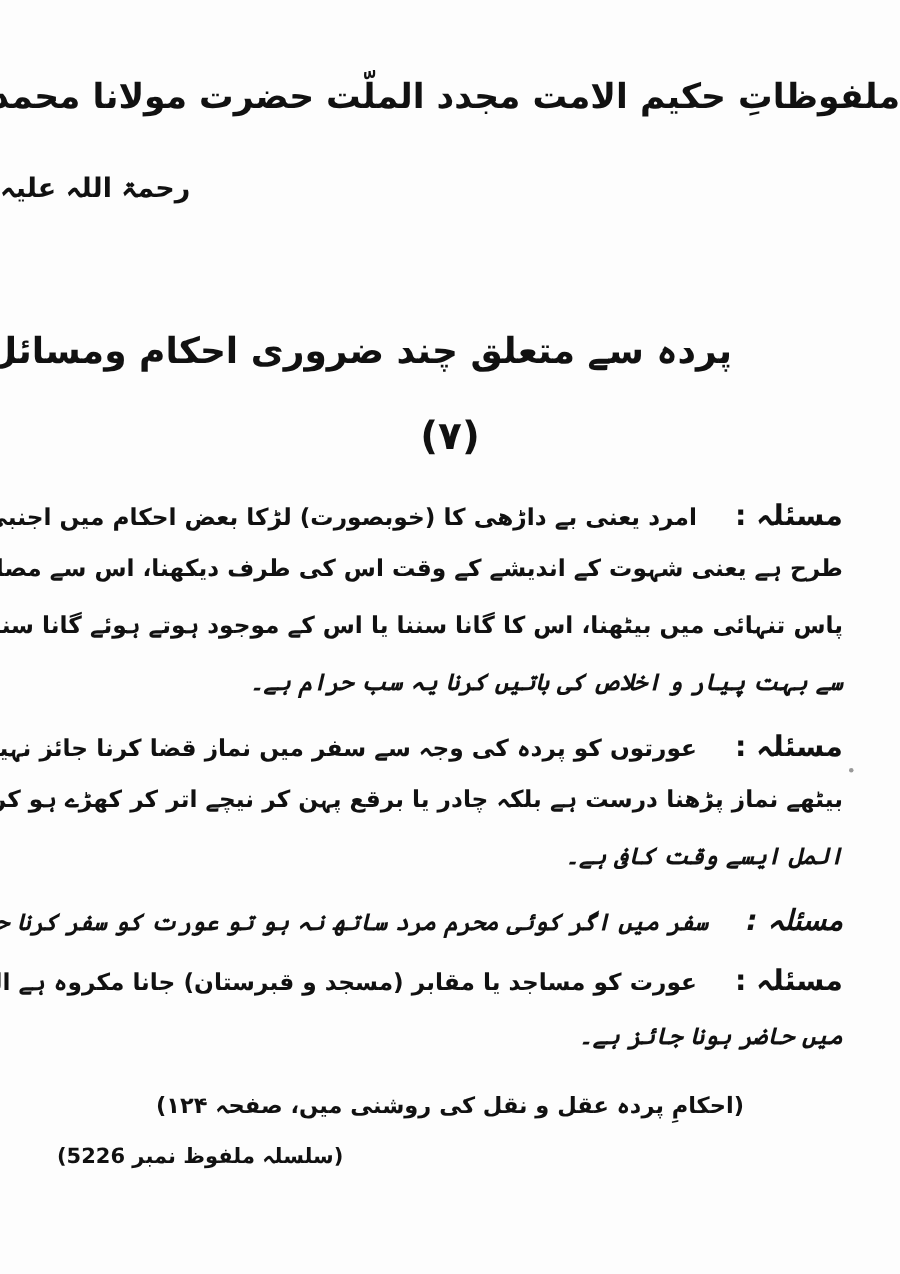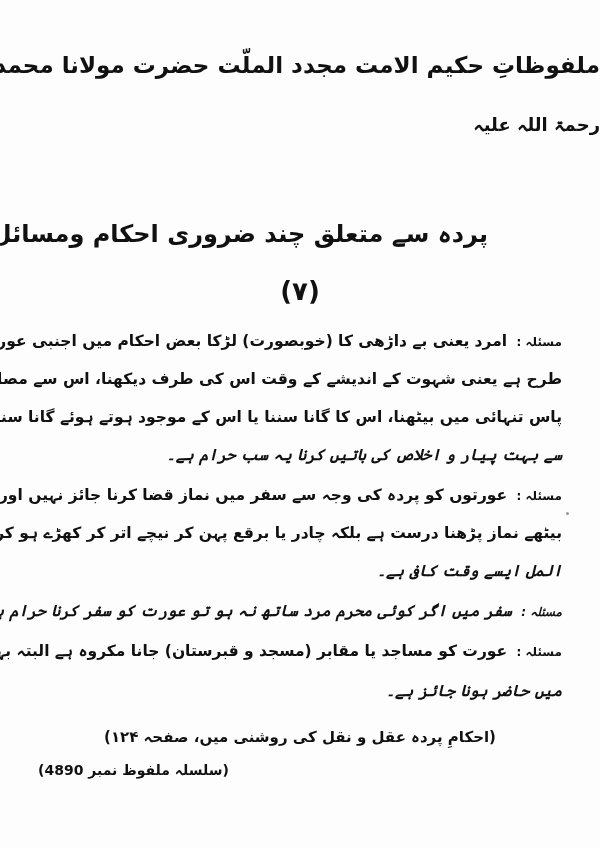--- a/index.html
+++ b/index.html
@@ -29,21 +29,21 @@
       position: absolute;
       white-space: nowrap;
       font-weight: bold;
     }
     .title {
       left: 0; width: 600px; text-align: center;
       font-size: 23px;
       letter-spacing: -0.3px;
     }
     .subtitle {
-      left: 0; width: 600px; text-align: right;
+      left: 0; width: 600px; text-align: left;
       font-size: 18px;
     }
     .heading {
       left: 0; width: 488px; text-align: center;
       font-size: 24px;
     }
     .number {
       left: 0; width: 600px; text-align: center;
       font-size: 26px;
     }
@@ -53,23 +53,23 @@
       font-size: 15.5px;
       text-align: justify;
       text-align-last: justify;
       font-weight: bold;
     }
     .body-line.last {
       text-align-last: right;
       font-style: italic;
     }
     .masala {
-      font-size: 12px;
+      font-size: 19px;
       letter-spacing: 1px;
-      margin-left: 4px;
+      margin-left: 20px;
     }
     .masala.spaced {
       letter-spacing: 6px;
     }
     .ref {
       left: 0; width: 600px; text-align: center;
       font-size: 15px;
     }
     .series {
       left: 38px;
@@ -117,16 +117,16 @@
   </div>
 
   <div class="line body-line rtl" style="top:642px;">
     <span class="masala">مسئلہ :</span>
     <span>عورت کو مساجد یا مقابر (مسجد و قبرستان) جانا مکروہ ہے البتہ بہت بوڑھی عورت کو مسجد</span>
   </div>
   <div class="line body-line rtl last" style="top:682px;">میں حاضر ہونا جائز ہے۔</div>
 
   <div class="line ref rtl" style="top:728px;">(احکامِ پردہ عقل و نقل کی روشنی میں، صفحہ ۱۲۴)</div>
 
-  <div class="line series rtl" style="top:762px;">(سلسلہ ملفوظ نمبر 4890)</div>
+  <div class="line series rtl" style="top:762px;">(سلسلہ ملفوظ نمبر 5226)</div>
 
   <div class="speck"></div>
 </div>
 
 </body></html>

